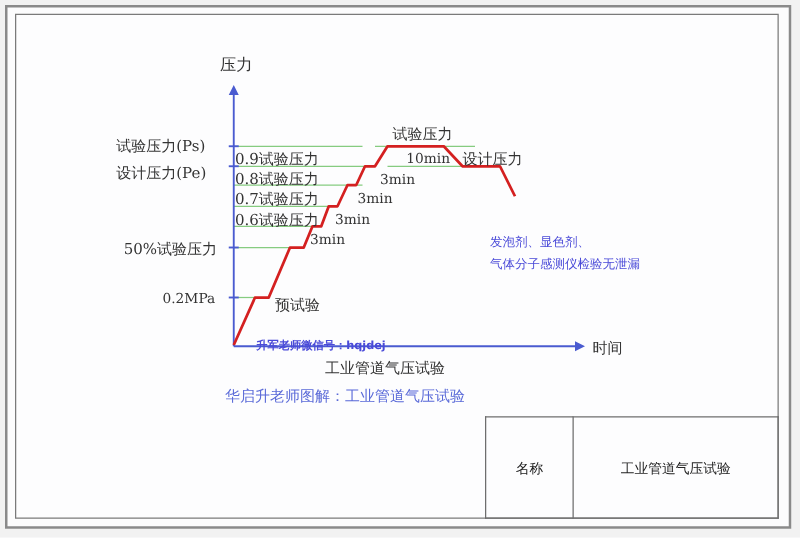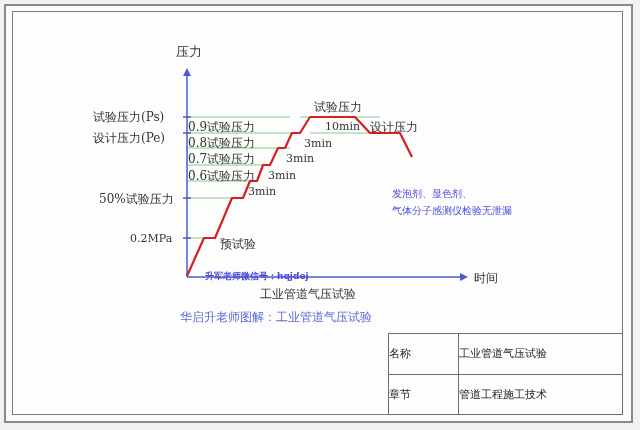--- a/index.html
+++ b/index.html
@@ -6,21 +6,21 @@
   body { width:640px; height:430px; background:#f2f2f2; position:relative; overflow:hidden;
          font-family:"DejaVu Sans", sans-serif; }
   .outer { position:absolute; left:4px; top:4px; width:629px; height:419px;
            border:2px solid #8a8a8a; box-sizing:border-box; background:#fcfcfd; }
   .inner { position:absolute; left:12px; top:11px; width:611px; height:404px;
            border:1.5px solid #7a7a7a; box-sizing:border-box; background:#fdfdfe; }
   svg.diagram { position:absolute; left:0; top:0; }
   .lbl { font-family:"DejaVu Serif", serif; fill:#333; }
   .tbl { position:absolute; left:388px; top:333px; width:235px; height:82px;
          border-collapse:collapse; font-family:"DejaVu Serif", serif; font-size:11px; color:#222; }
-  .tbl td { border:1.5px solid #6e6e6e; height:27px; padding:0; }
+  .tbl td { border:1.5px solid #6e6e6e; text-align:center; height:27px; padding:0; }
   .tbl td.k { width:69px; }
 </style>
 </head>
 <body>
 
 <div class="outer"></div>
 <div class="inner"></div>
 
 <svg class="diagram" width="640" height="430">
 
@@ -83,18 +83,14 @@
   <text class="lbl" x="260" y="298" font-size="12">工业管道气压试验</text>
   <text x="180" y="321" font-size="12" fill="#5a6ad8">华启升老师图解：工业管道气压试验</text>
 </svg>
 
 <table class="tbl">
   <tbody>
       <tr>
     <td class="k">名称</td>
     <td>工业管道气压试验</td>
   </tr>
-  <tr>
-    <td class="k">章节</td>
-    <td>管道工程施工技术</td>
-  </tr>
 </tbody>
   </table>
 
 </body></html>

